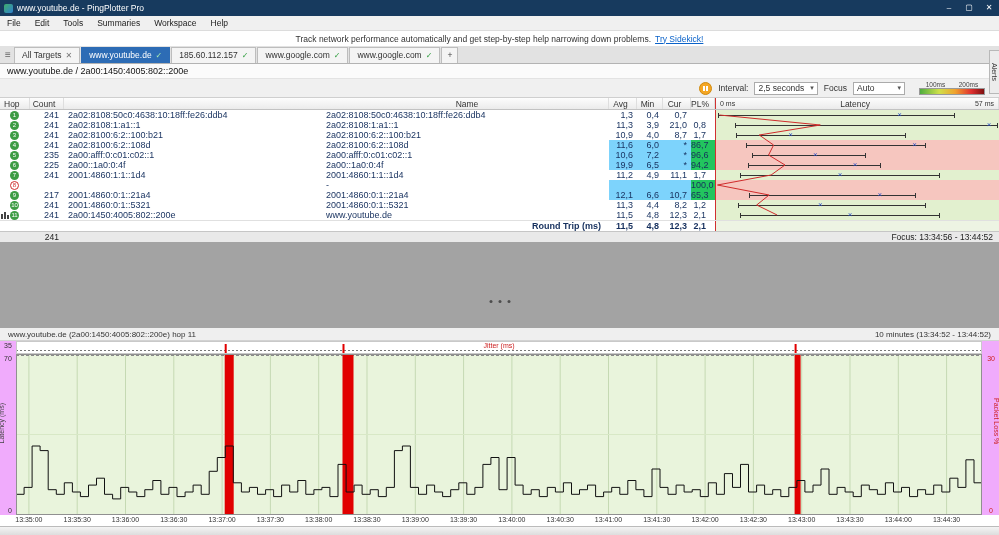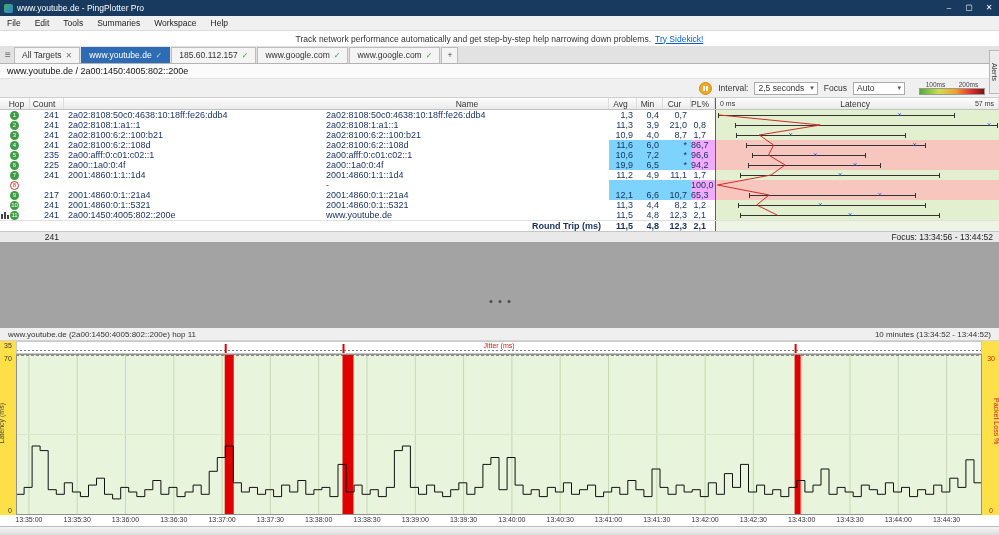--- a/index.html
+++ b/index.html
@@ -69,21 +69,21 @@
   .c-count{width:34px;text-align:right;padding-right:5px;}
   .c-ip{width:258px;padding-left:4px;text-align:left;}
   .c-name{width:287px;padding-left:4px;text-align:left;}
   .c-avg{width:28px;text-align:right;padding-right:4px;}
   .c-min{width:26px;text-align:right;padding-right:4px;}
   .c-cur{width:28px;text-align:right;padding-right:4px;}
   .c-pl{width:24px;text-align:right;padding-right:9px;}
   .c-lat{flex:1;position:relative;border-left:1px solid #d03030;background:#e2f0cf;}
   .c-lat.loss{background:#f6c6bf;}
   .lossnum{background:#7dd3fc;}
-  .losspl{background:#f0abfc;}
+  .losspl{background:#22c55e;}
   .hopspacer{width:10px;flex:0 0 10px;display:inline-block;}
   .hopicon{width:10px;flex:0 0 10px;display:flex;align-items:center;justify-content:center;}
   .badge{width:9px;height:9px;border-radius:50%;background:#3d9c44;color:#fff;font-size:6px;
          line-height:9px;text-align:center;flex:0 0 9px;}
   .badge.alert{background:#fff;border:1px solid #d03030;color:#d03030;line-height:7px;}
   .whisk{position:absolute;top:4.5px;height:1px;background:#333;}
   .capm{position:absolute;top:2.5px;width:1px;height:5px;background:#333;}
   .xmark{position:absolute;top:-0.5px;color:#2b50c8;font-size:8px;transform:translateX(-50%);}
   .rt{font-weight:bold;height:11px;line-height:11px;border-top:1px solid #e0e0e0;}
   .rt .c-name{text-align:right;padding-right:8px;}
@@ -93,21 +93,21 @@
   .tfooter .spacer{flex:1;}
   .tfooter .focus{padding-right:6px;}
   #redline{position:absolute;left:716px;top:12px;pointer-events:none;}
 
   
   .grayarea{height:86px;background:#a3a3a3;position:relative;}
   .dots{position:absolute;left:50%;top:58px;transform:translateX(-50%);display:flex;gap:6px;}
   .dots i{width:3px;height:3px;border-radius:50%;background:#4d4d4d;display:block;}
 
   
-  .pane{position:relative;height:198px;background:#fde047;text-align:right;}
+  .pane{position:relative;height:198px;background:#f0abfc;text-align:right;}
   .panehdr{height:13px;background:#efefef;border-bottom:1px solid #d2d2d2;display:flex;align-items:center;
            justify-content:space-between;padding:0 8px 0 8px;font-size:8px;color:#333;}
   .jitterwrap{position:relative;margin-left:16px;width:966px;height:13px;}
   .jlabel{position:absolute;left:50%;top:0;transform:translateX(-50%);color:#cc2222;font-size:7px;line-height:9px;}
   .graphwrap{margin-left:16px;width:966px;height:161px;}
   .xlabels{position:relative;height:11px;background:#fff;font-size:7px;color:#333;}
   .xlabels span{position:absolute;top:1px;transform:translateX(-50%);white-space:nowrap;}
   .axlbl{position:absolute;font-size:7px;color:#333;}
   .axlbl.red{color:#cc2222;}
   .rot{position:absolute;font-size:7px;color:#444;writing-mode:vertical-rl;transform:rotate(180deg);}
@@ -194,21 +194,21 @@
         <span>200ms</span>
       </span>
       <span class="scalebar"></span>
     </span>
   </div>
 
   <div class="alertstab">Alerts</div>
 
   <div class="table">
     <div class="thr">
-      <span class="cell c-hop" style="padding-left:4px;display:block;text-align:center;">Hop</span>
+      <span class="cell c-hop" style="padding-left:4px;display:block;text-align:left;">Hop</span>
       <span class="cell c-count">Count</span>
       <span class="cell c-ip" style="text-align:center;margin-top:32px;">IP</span>
       <span class="cell c-name" style="text-align:center;">Name</span>
       <span class="cell c-avg">Avg</span>
       <span class="cell c-min">Min</span>
       <span class="cell c-cur">Cur</span>
       <span class="cell c-pl">PL%</span>
       <span class="cell c-lat" style="background:linear-gradient(#fdfdfd,#ebebeb);display:flex;justify-content:space-between;padding:0 4px;">
         <span style="font-size:7px;">0 ms</span>
         <span>Latency</span>

